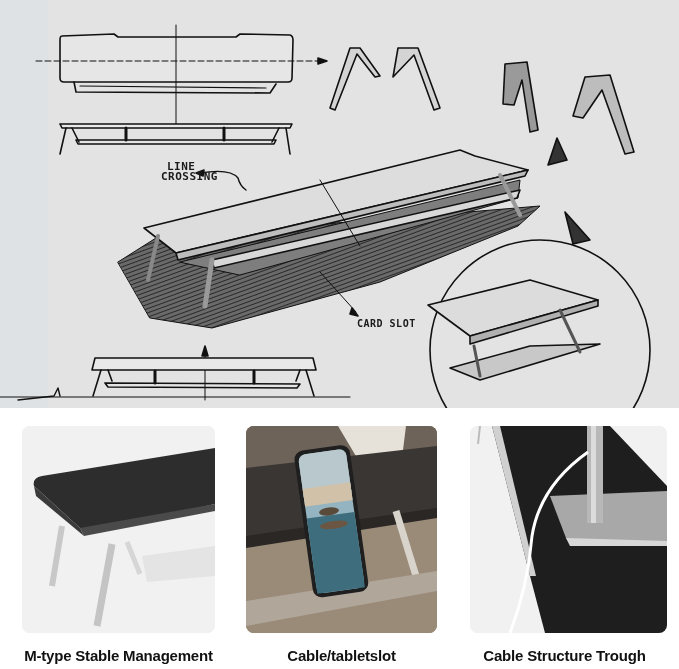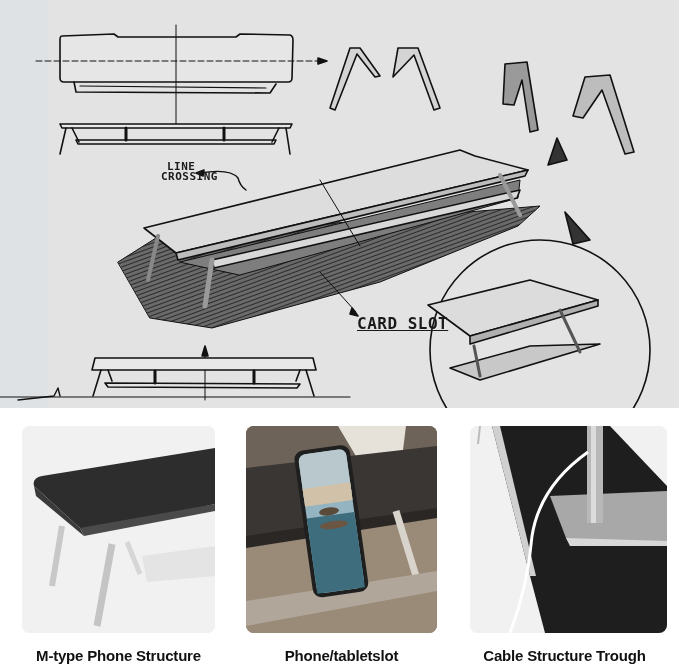--- a/index.html
+++ b/index.html
@@ -89,21 +89,21 @@
     <defs>
       <pattern id="hatch" patternUnits="userSpaceOnUse" width="4" height="4" patternTransform="rotate(70)">
         <line x1="0" y1="0" x2="0" y2="4" stroke="#1a1a1a" stroke-width="1.6"></line>
       </pattern>
     </defs>
   </svg>
   <div class="sketch-label" style="left:161px; top:162px;">
     <div style="padding-left:6px;">LINE</div>
     <div>CROSSING</div>
   </div>
-  <div class="sketch-label" style="left:357px; top:319px; font-size:16px;text-decoration:underline;">CARD SLOT</div>
+  <div class="sketch-label" style="left:357px; top:319px; font-size:10px;">CARD SLOT</div>
 </div>
 
 <div class="panel" style="left:22px; width:193px; background:#efefef;">
   <svg viewBox="0 0 193 207" preserveAspectRatio="none">
     <rect width="193" height="207" fill="#f1f1f1"></rect>
     <path d="M120 130 L193 120 L193 150 L125 156 Z" fill="#e4e4e4"></path>
     <path d="M40 100 L30 160" stroke="#c8c8c8" stroke-width="6"></path>
     <path d="M90 118 L75 200" stroke="#c4c4c4" stroke-width="7"></path>
     <path d="M105 116 L118 148" stroke="#d6d6d6" stroke-width="5"></path>
     <path d="M12 60 Q10 52 20 50 L193 22 L193 78 L72 106 Q62 108 58 102 Z" fill="#2d2d2d"></path>
@@ -140,15 +140,15 @@
     <path d="M22 0 L60 150 L66 150 L30 0 Z" fill="#d0d0d0"></path>
     <path d="M80 70 L197 65 L197 115 L110 120 Q100 120 96 112 Z" fill="#a8a8a8"></path>
     <path d="M96 112 L197 115 L197 120 L100 120 Z" fill="#d8d8d8"></path>
     <rect x="117" y="0" width="16" height="97" fill="#b8b8b8"></rect>
     <rect x="121" y="0" width="5" height="97" fill="#dcdcdc"></rect>
     <path d="M118 26 Q70 60 62 110 Q58 160 40 207" stroke="#ffffff" stroke-width="3" fill="none"></path>
     <path d="M10 0 L8 18" stroke="#bbbbbb" stroke-width="2"></path>
   </svg>
 </div>
 
-<div class="caption" style="left:22px; width:193px;">M-type Phone Structure</div>
-<div class="caption" style="left:246px; width:191px;">Phone/tabletslot</div>
+<div class="caption" style="left:22px; width:193px;">M-type Stable Management</div>
+<div class="caption" style="left:246px; width:191px;">Cable/tabletslot</div>
 <div class="caption" style="left:452px; width:225px;">Cable Structure Trough</div>
 
 </body></html>

